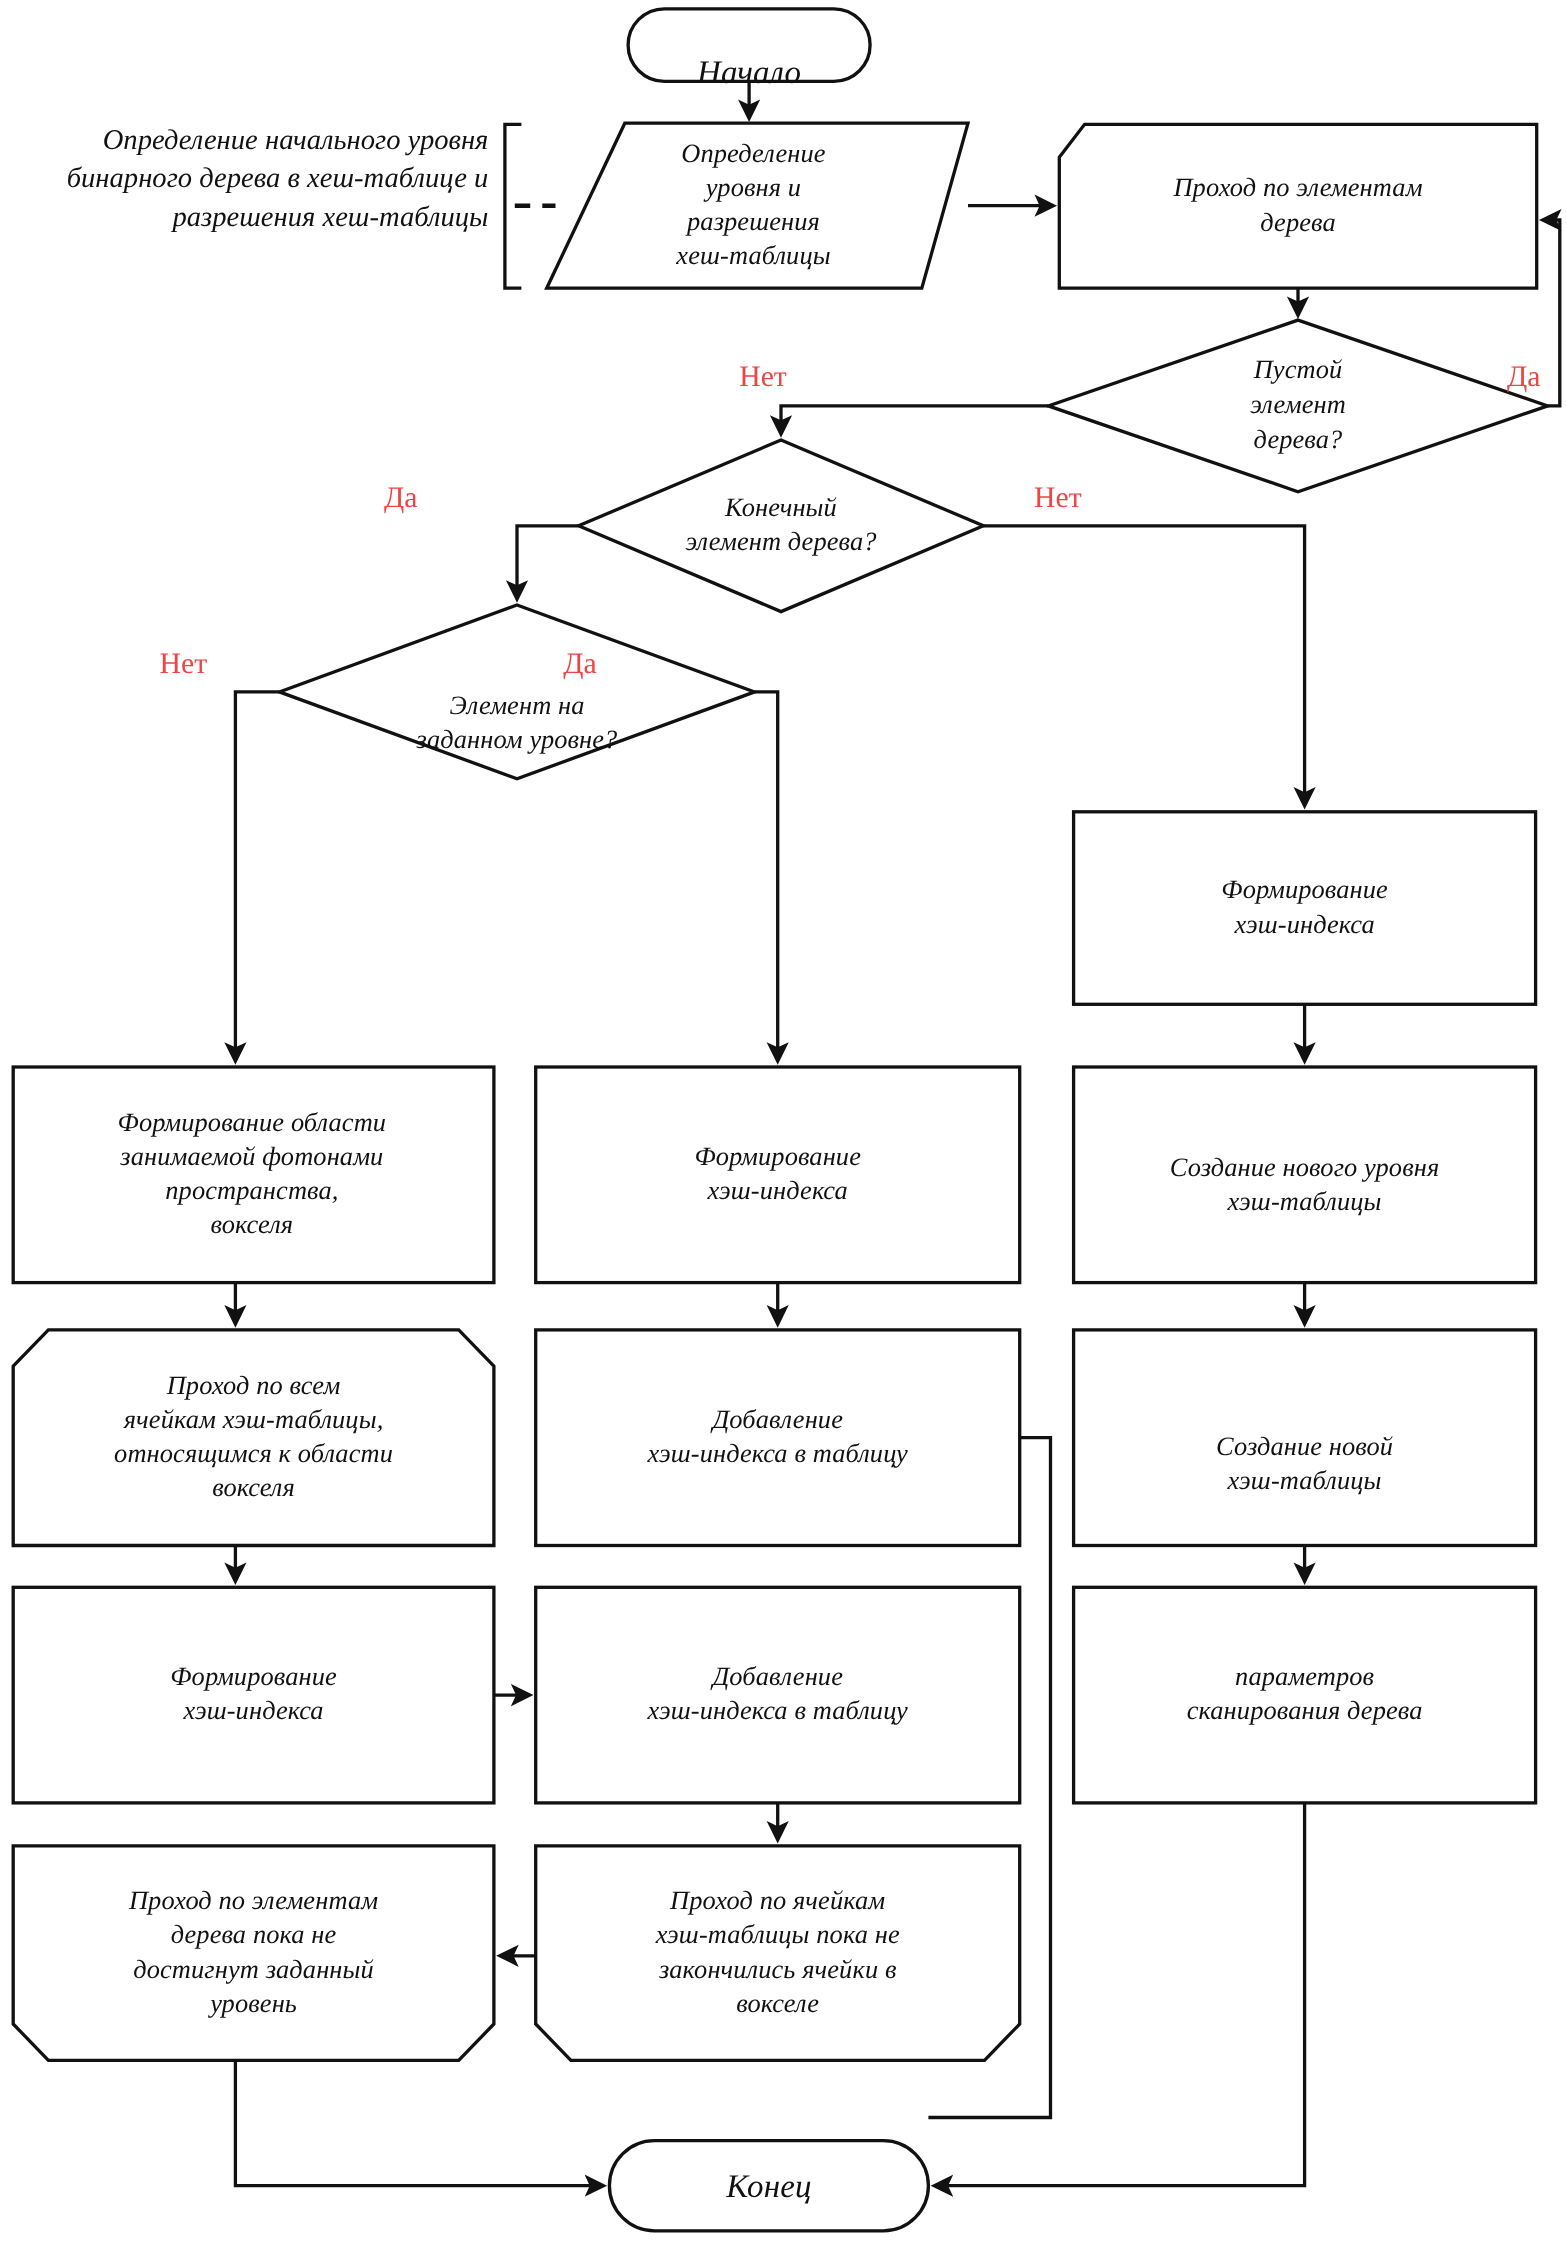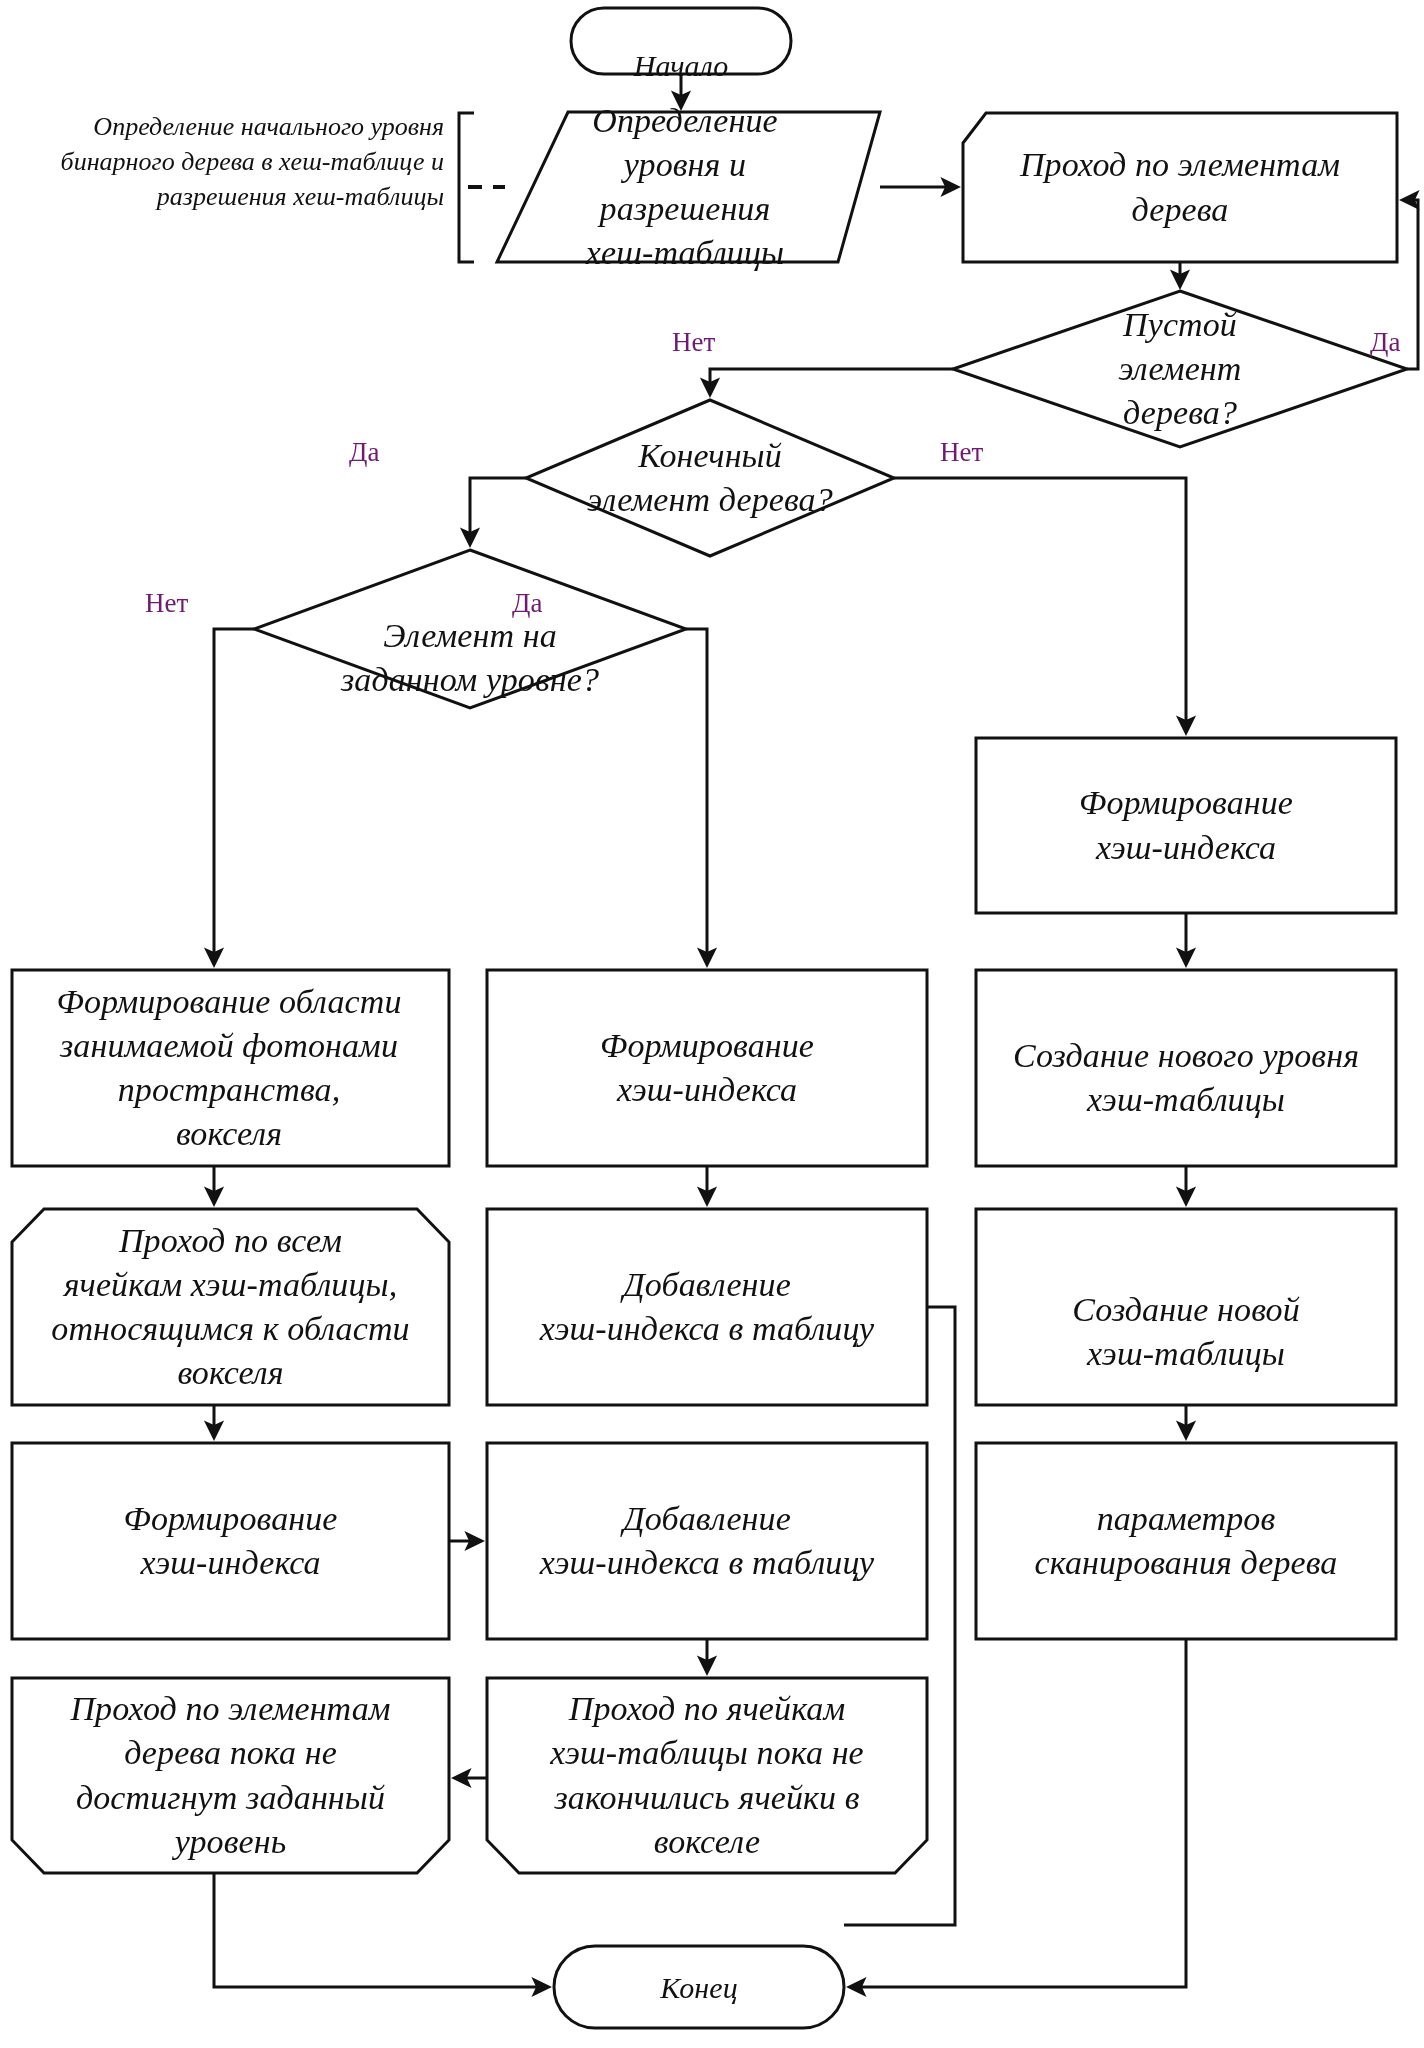--- a/index.html
+++ b/index.html
@@ -48,30 +48,30 @@
   }
   .nodetext {
     position: absolute;
     display: flex;
     align-items: center;
     justify-content: center;
     text-align: center;
     font-style: italic;
     color: #111111;
     line-height: 1.30;
-    font-size: 34px;
+    font-size: 24px;
     letter-spacing: 0.1px;
     pointer-events: none;
   }
   .nodetext span { display: block; width: 100%; }
   .branchlabel {
     position: absolute;
     font-style: normal;
     font-size: 27px;
-    color: #701a75;
+    color: #ef4444;
     white-space: nowrap;
     text-align: center;
   }
   .annot {
     position: absolute;
     font-style: italic;
     font-size: 26px;
     color: #111111;
     line-height: 1.34;
     text-align: right;

